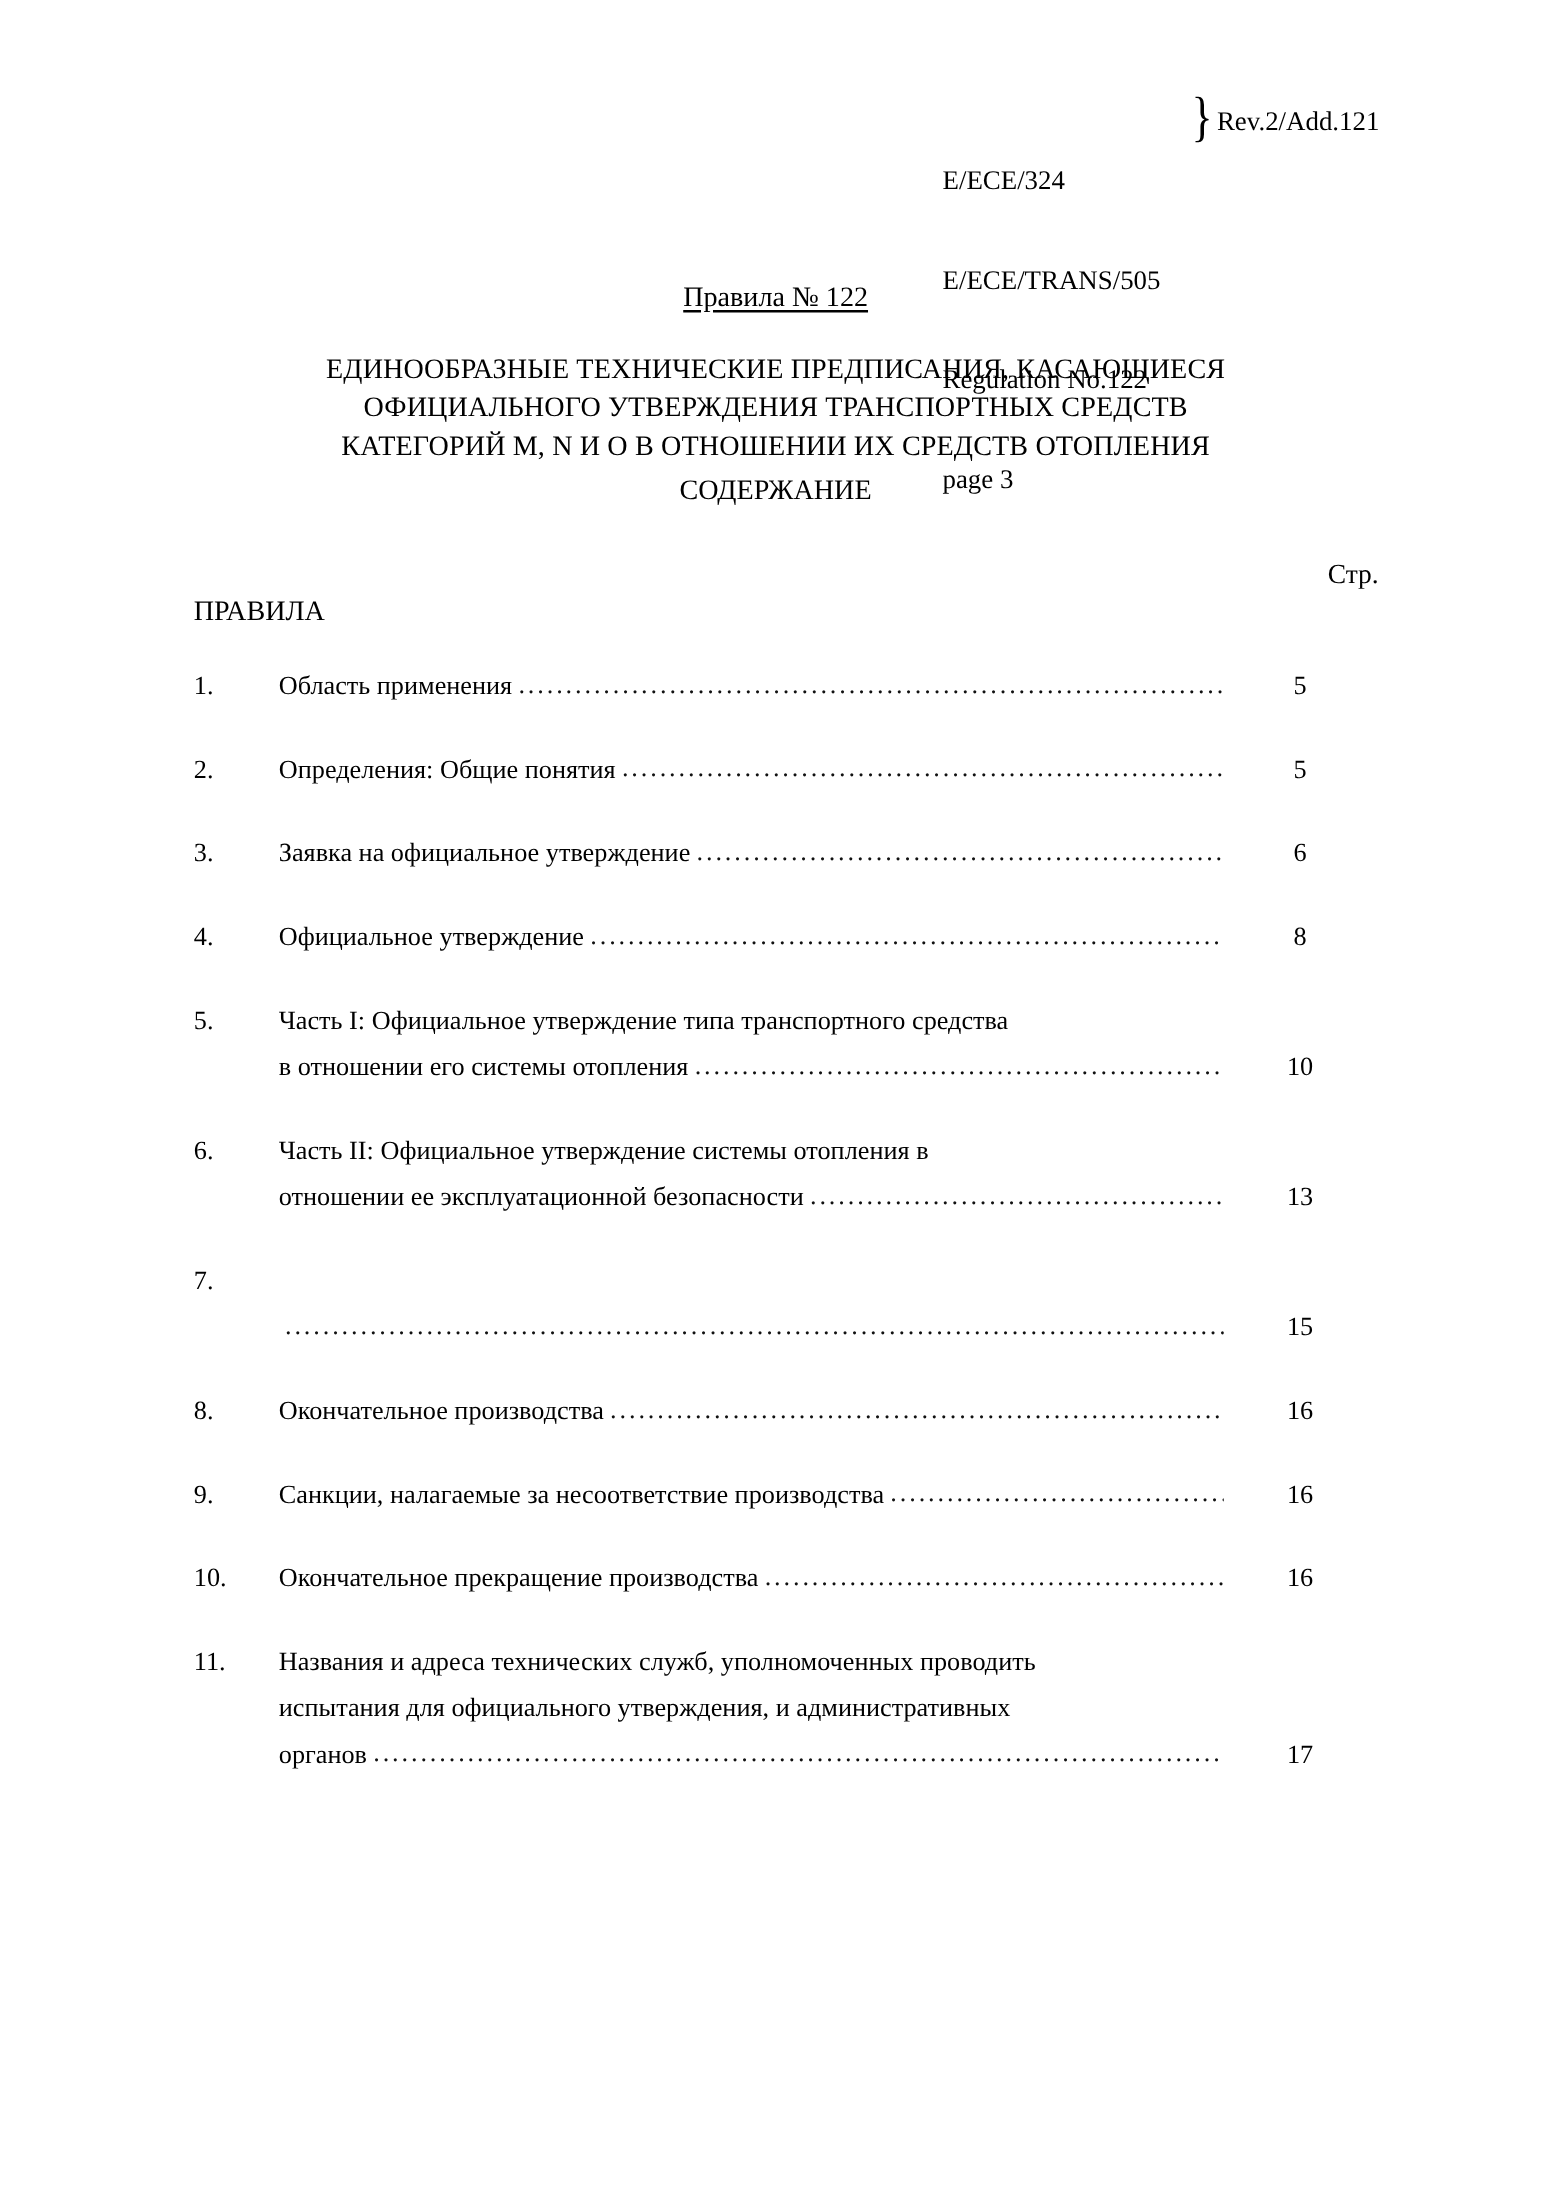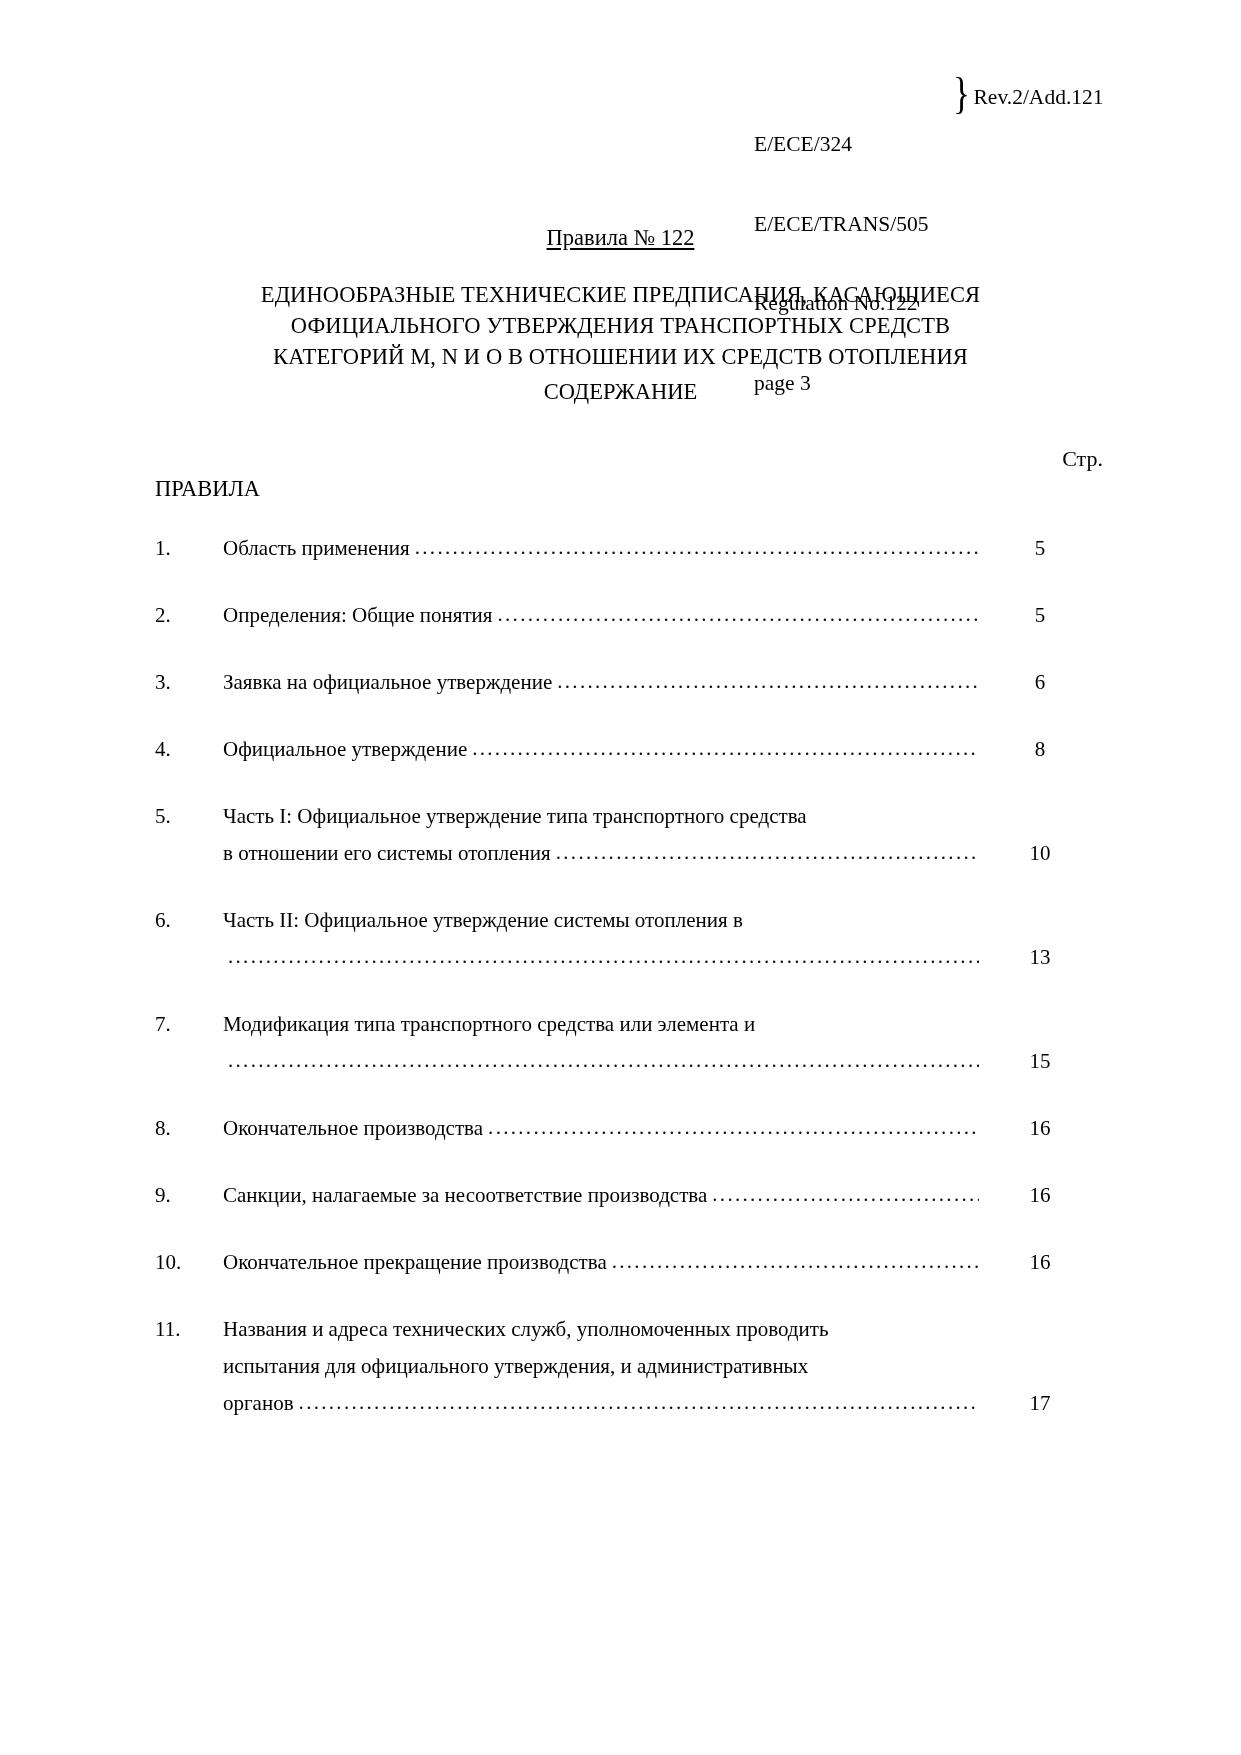--- a/index.html
+++ b/index.html
@@ -268,32 +268,29 @@
           <div class="toc-num">6.</div>
           <div class="toc-text-wrap">
             <span class="toc-text">Часть II:  Официальное утверждение системы отопления в</span>
             <span class="leader">..........................................................................................................................................................</span>
           </div>
           <div class="toc-page blank"></div>
         </div>
         <div class="toc-line">
           <div class="toc-num"></div>
           <div class="toc-text-wrap">
+            <span class="toc-text">отношении ее эксплуатационной безопасности</span>
             <span class="leader">..........................................................................................................................................................</span>
           </div>
           <div class="toc-page">13</div>
         </div>
       </div>
       <div class="toc-entry">
         <div class="toc-line no-leader">
           <div class="toc-num">7.</div>
-          <div class="toc-text-wrap">
-            <span class="toc-text">Модификация типа транспортного средства или элемента и</span>
-            <span class="leader">..........................................................................................................................................................</span>
-          </div>
           <div class="toc-page blank"></div>
         </div>
         <div class="toc-line">
           <div class="toc-num"></div>
           <div class="toc-text-wrap">
             <span class="leader">..........................................................................................................................................................</span>
           </div>
           <div class="toc-page">15</div>
         </div>
       </div>

